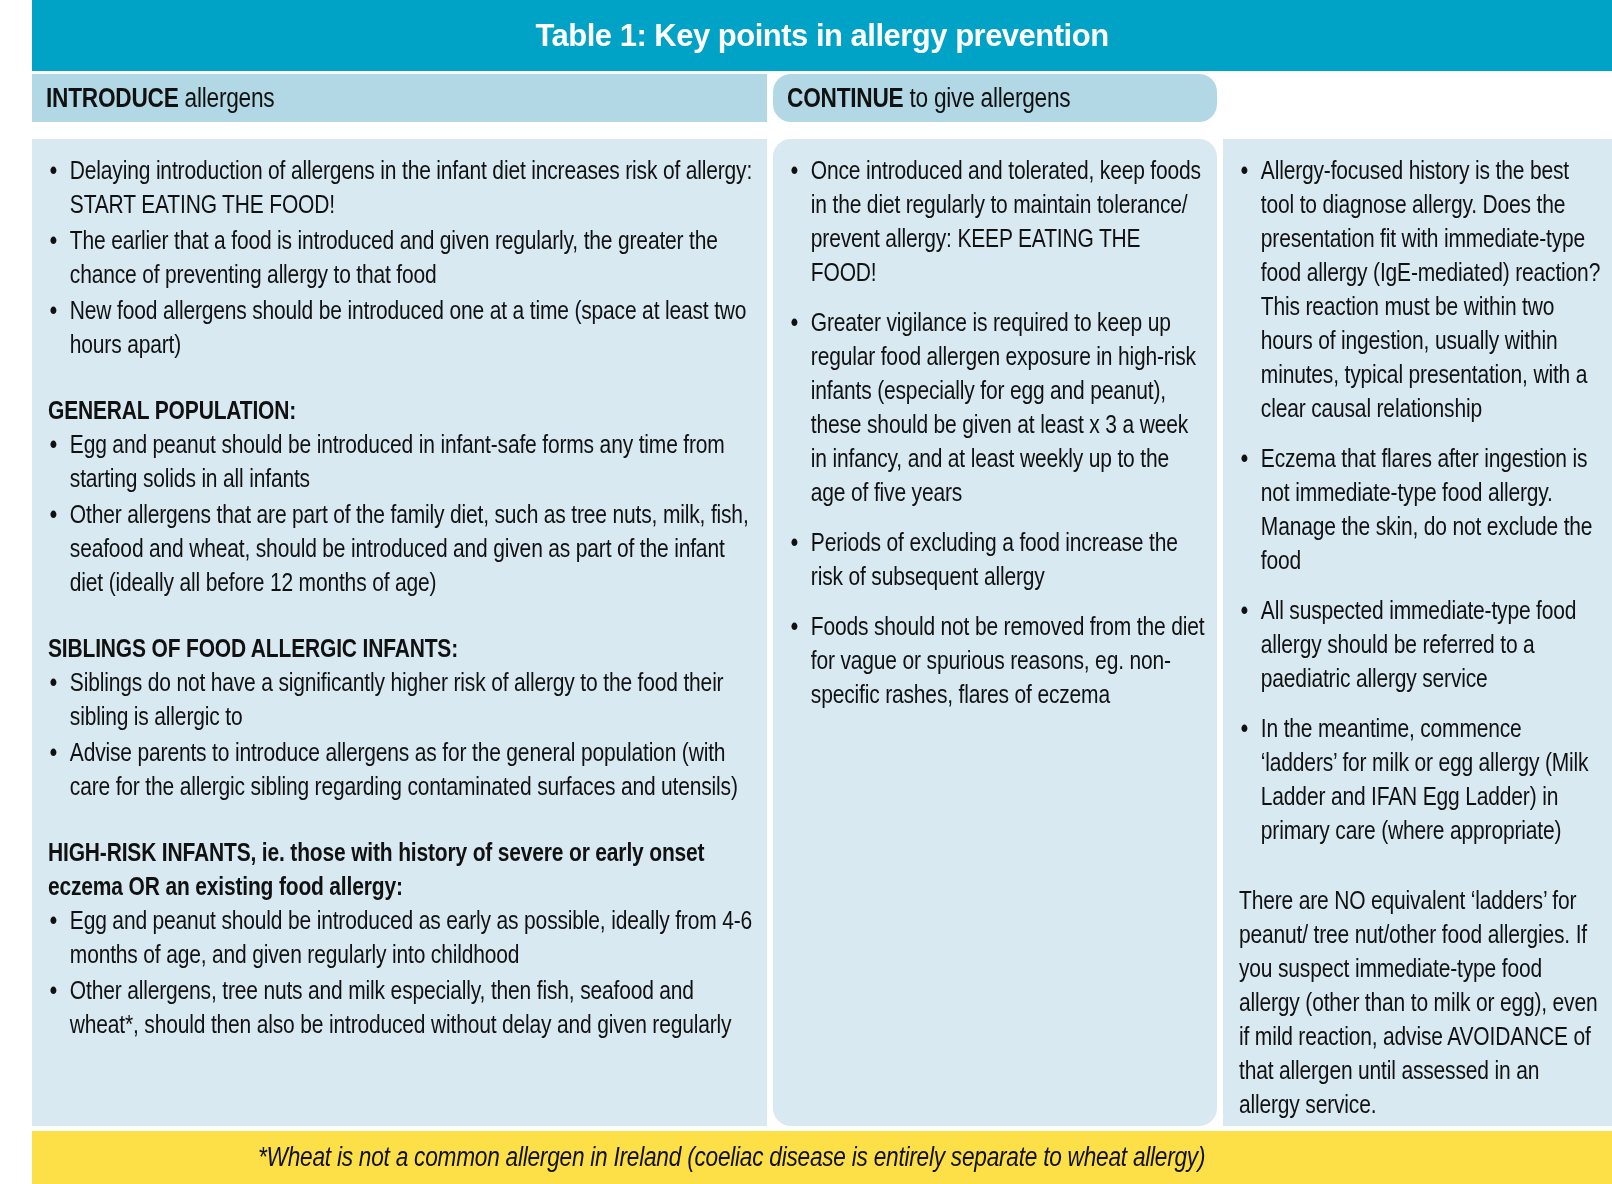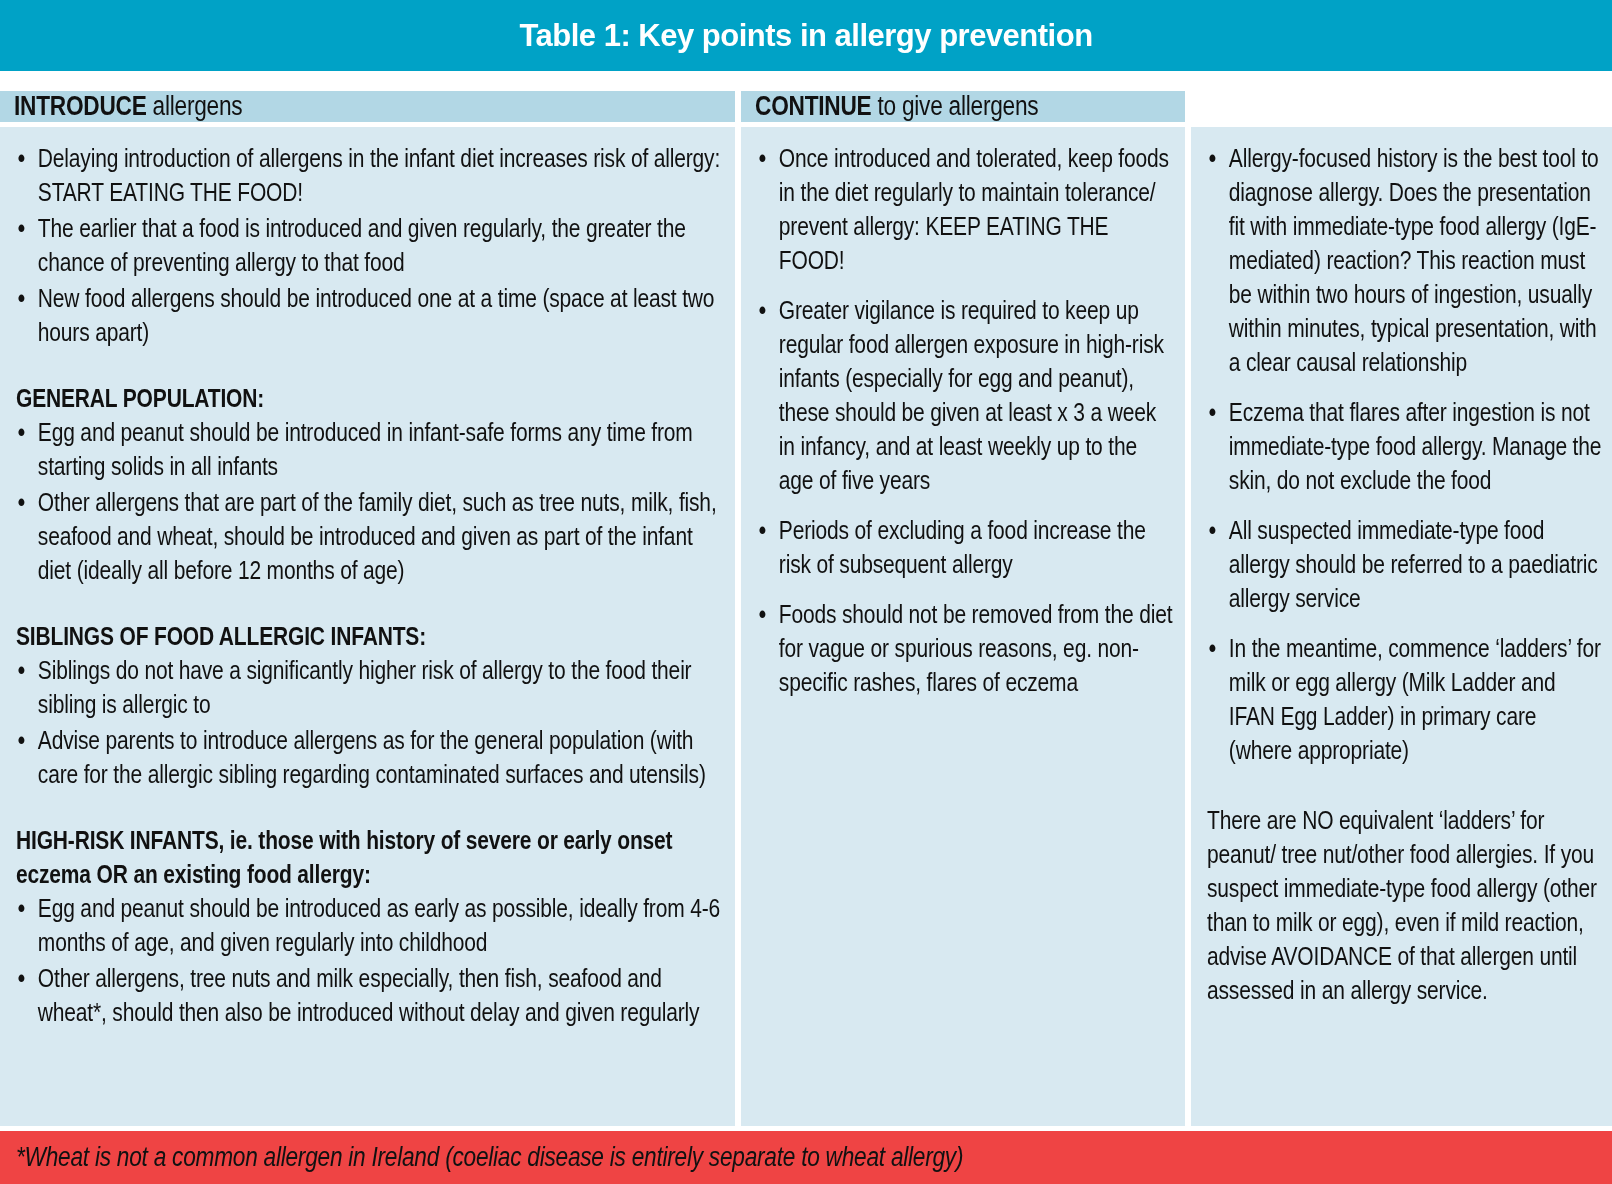--- a/index.html
+++ b/index.html
@@ -1,39 +1,39 @@
 <!DOCTYPE html>
 <html><head>
 <meta charset="utf-8">
 <style>
   html,body{margin:0;padding:0;background:#ffffff;}
   *{box-sizing:border-box;}
   body{font-family:"Liberation Sans", sans-serif; color:#111111;}
 
   .tbl{
     width:1612px; height:1184px; background:#ffffff;
-    display:flex; flex-direction:column; overflow:hidden;
+    display:flex; flex-direction:column; overflow:hidden;padding-left:32px;
   }
 
   
   .title-bar{
     height:71px; flex:0 0 71px; background:#00A2C6;
     display:flex; align-items:center; justify-content:center;
     margin-bottom:3px;
   }
   .title{
     color:#ffffff; font-size:31px; font-weight:700; letter-spacing:-0.5px;
   }
 
   
   .row{display:flex; column-gap:6px; background:#ffffff;}
-  .head-row{height:48px; flex:0 0 48px; margin-bottom:5px;align-items:flex-end;}
+  .head-row{height:48px; flex:0 0 48px; margin-bottom:17px;}
   .body-row{flex:1 1 auto; margin-bottom:5px; min-height:0;}
   .c1{width:735px; flex:0 0 735px;}
-  .c2{width:444px; flex:0 0 444px;}
+  .c2{width:444px; flex:0 0 444px;border-radius:18px;}
   .c3{flex:1 1 auto;}
 
   .head-cell{
     background:#B2D7E5; display:flex; align-items:center;
     padding:0 14px; font-size:27px; letter-spacing:-0.3px;
     overflow:hidden;
   }
   .head-cell .squeeze{white-space:nowrap;}
   .hstrong{font-weight:700;}
 
@@ -57,22 +57,22 @@
     position:absolute; left:2px; top:0; font-weight:700;
   }
   .sec-heading{
     font-weight:700; margin:32px 0 0 0;
   }
   ul.bullets + .sec-heading{margin-top:32px;}
   p.note{margin:36px 0 0 0;}
 
   
   .footer{
-    height:53px; flex:0 0 53px; background:#ef4444;
-    display:flex; align-items:center; padding:0 16px; overflow:hidden;
+    height:53px; flex:0 0 53px; background:#fde047;
+    display:flex; align-items:center; padding:0 16px; overflow:hidden;justify-content:center;
   }
   .footnote{
     font-style:italic; font-size:27px; letter-spacing:-0.3px; white-space:nowrap;
     transform:scaleX(0.84); transform-origin:0 50%;
   }
 </style>
 </head>
 <body>
 
 <div class="tbl">

